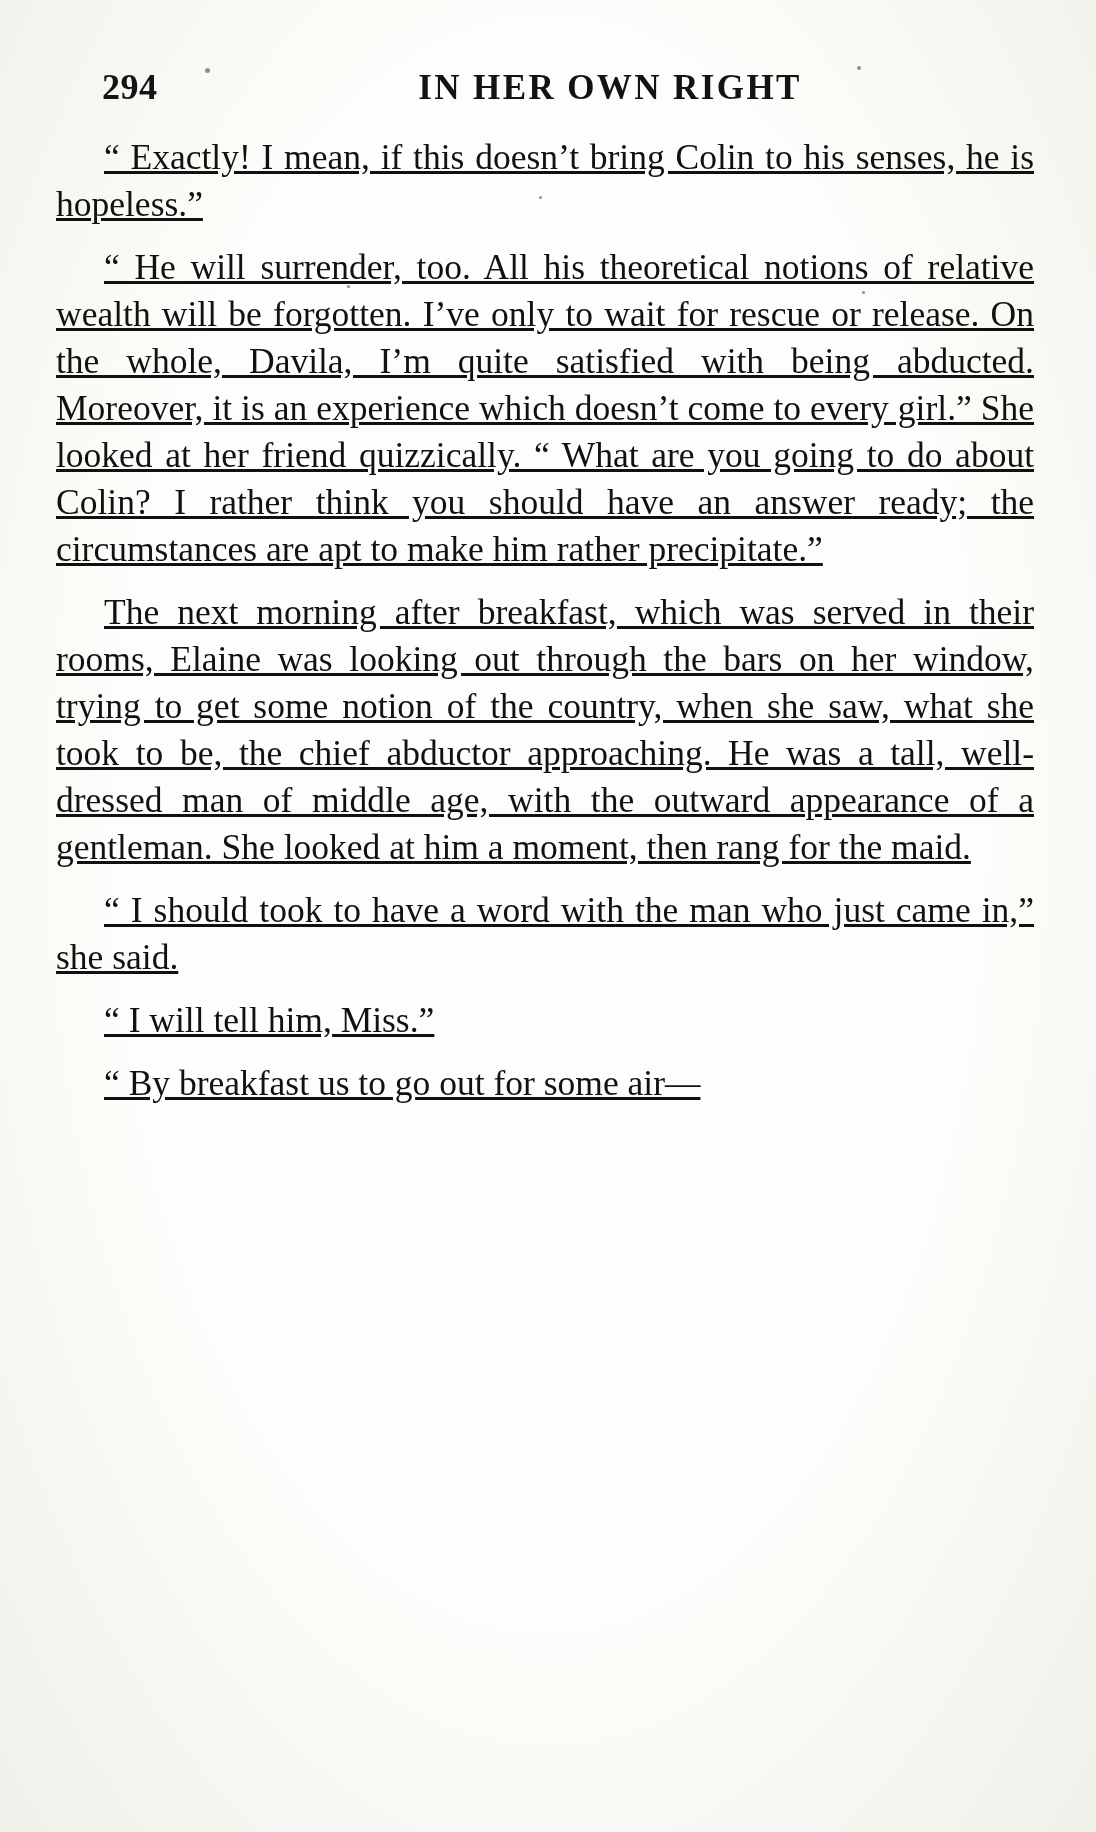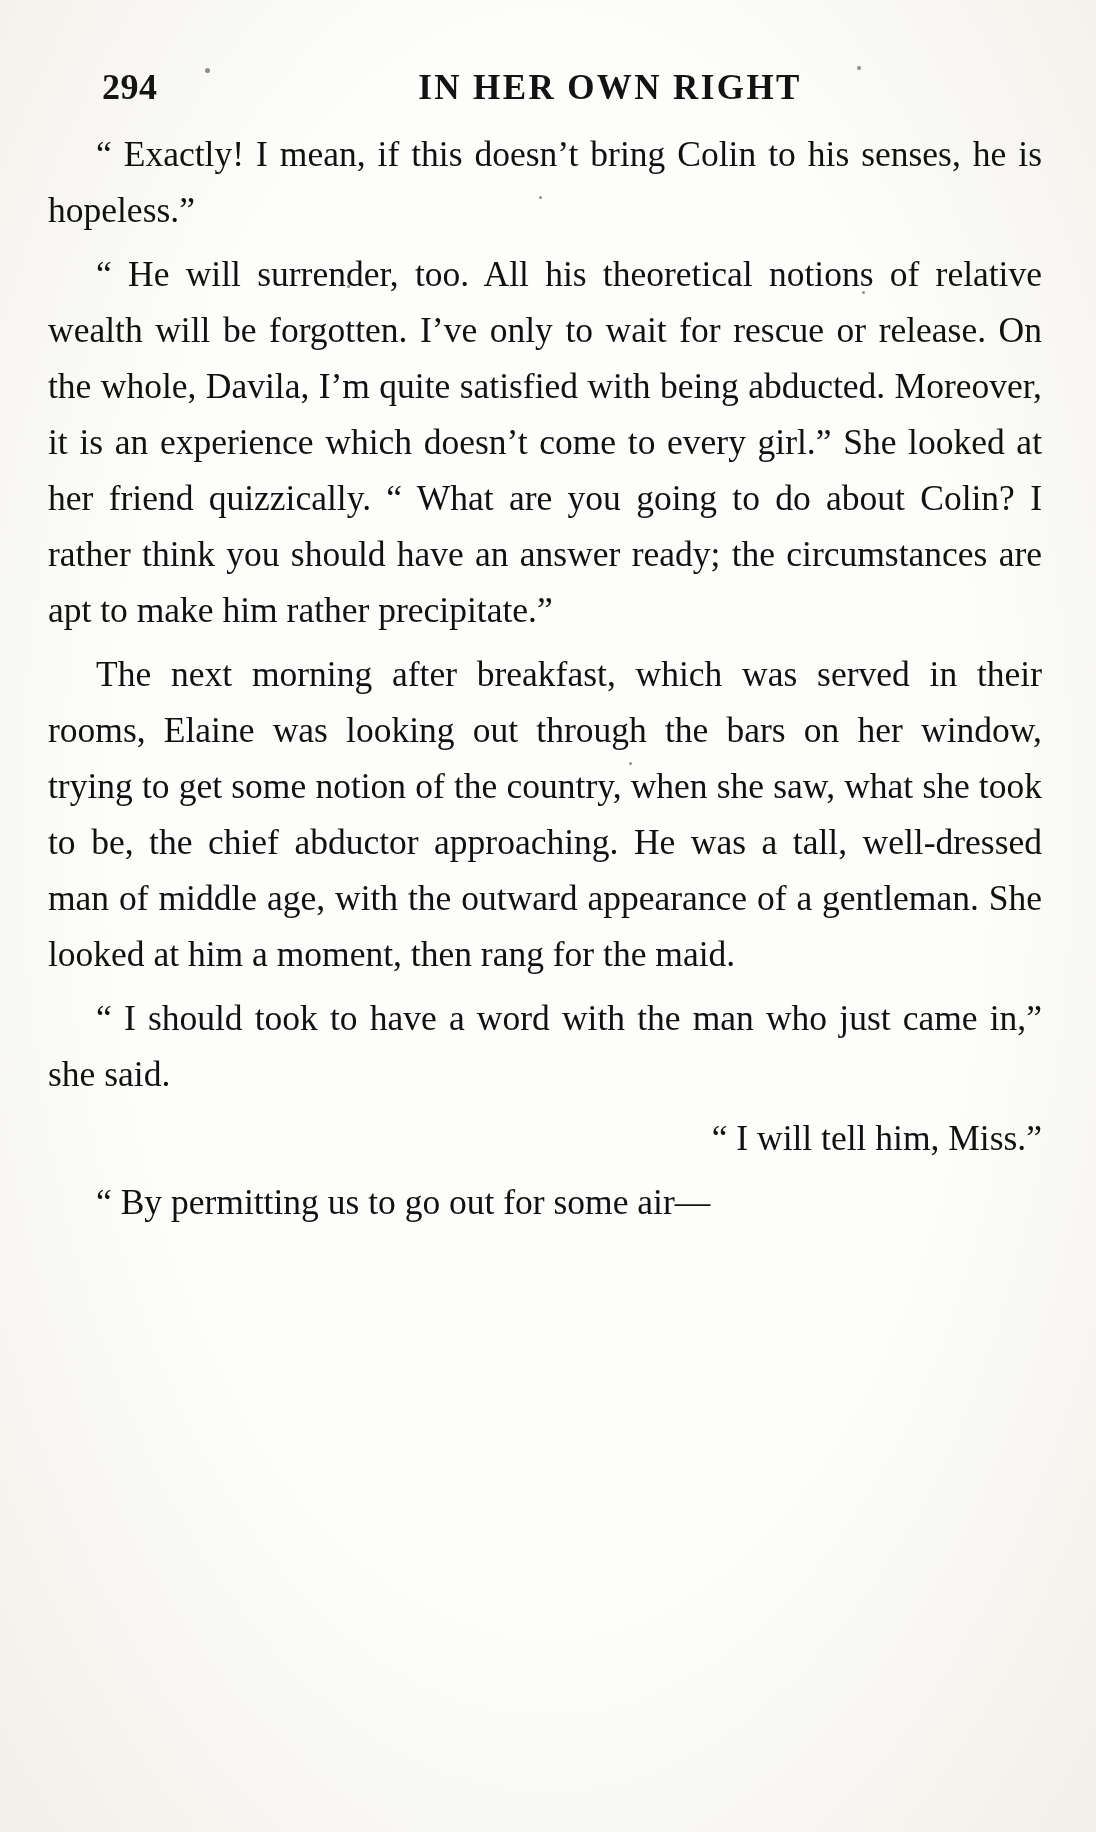--- a/index.html
+++ b/index.html
@@ -75,34 +75,35 @@
   .speck.s5 { left: 629px; top: 762px; width: 3px; height: 3px; }
   .speck.s6 { left: 347px; top: 285px; width: 3px; height: 3px; }
 
   .body-text {
     position: absolute;
     left: 40px;
     top: 118px;
     width: 1010px;
   }
   p.para {
-    margin: 8px;
+    margin: 16px;
     font-size: 35.5px;
-    line-height: 56px;
+    line-height: 47px;
     text-align: justify;
     text-justify: inter-word;
     -webkit-hyphens: none;
     hyphens: none;
     color: #111111;
+    text-decoration: underline;
   }
   p.para.indent {
     text-indent: 48px;
   }
   p.para.last {
-    text-align: right;
+    text-align: left;
   }
 </style>
 </head>
 <body>
 
 <div class="page">
 
   <div class="page-header">
     <div class="folio">294</div>
     <div class="running-head">IN HER OWN RIGHT</div>
@@ -114,16 +115,16 @@
   <span class="speck s4"></span>
   <span class="speck s5"></span>
   <span class="speck s6"></span>
 
   <div class="body-text">
     <p class="para indent">“ Exactly! I mean, if this doesn’t bring Colin to his senses, he is hopeless.”</p>
     <p class="para indent">“ He will surrender, too. All his theoretical notions of relative wealth will be forgotten. I’ve only to wait for rescue or release. On the whole, Davila, I’m quite satisfied with being abducted. Moreover, it is an experience which doesn’t come to every girl.” She looked at her friend quizzically. “ What are you going to do about Colin? I rather think you should have an answer ready; the circumstances are apt to make him rather precipitate.”</p>
     <p class="para indent">The next morning after breakfast, which was served in their rooms, Elaine was looking out through the bars on her window, trying to get some notion of the country, when she saw, what she took to be, the chief abductor approaching. He was a tall, well-dressed man of middle age, with the outward appearance of a gentleman. She looked at him a moment, then rang for the maid.</p>
     <p class="para indent">“ I should took to have a word with the man who just came in,” she said.</p>
     <p class="para indent last">“ I will tell him, Miss.”</p>
-    <p class="para indent">“ By permitting us to go out for some air—</p>
+    <p class="para indent">“ By breakfast us to go out for some air—</p>
   </div>
 
 </div>
 
 </body></html>

